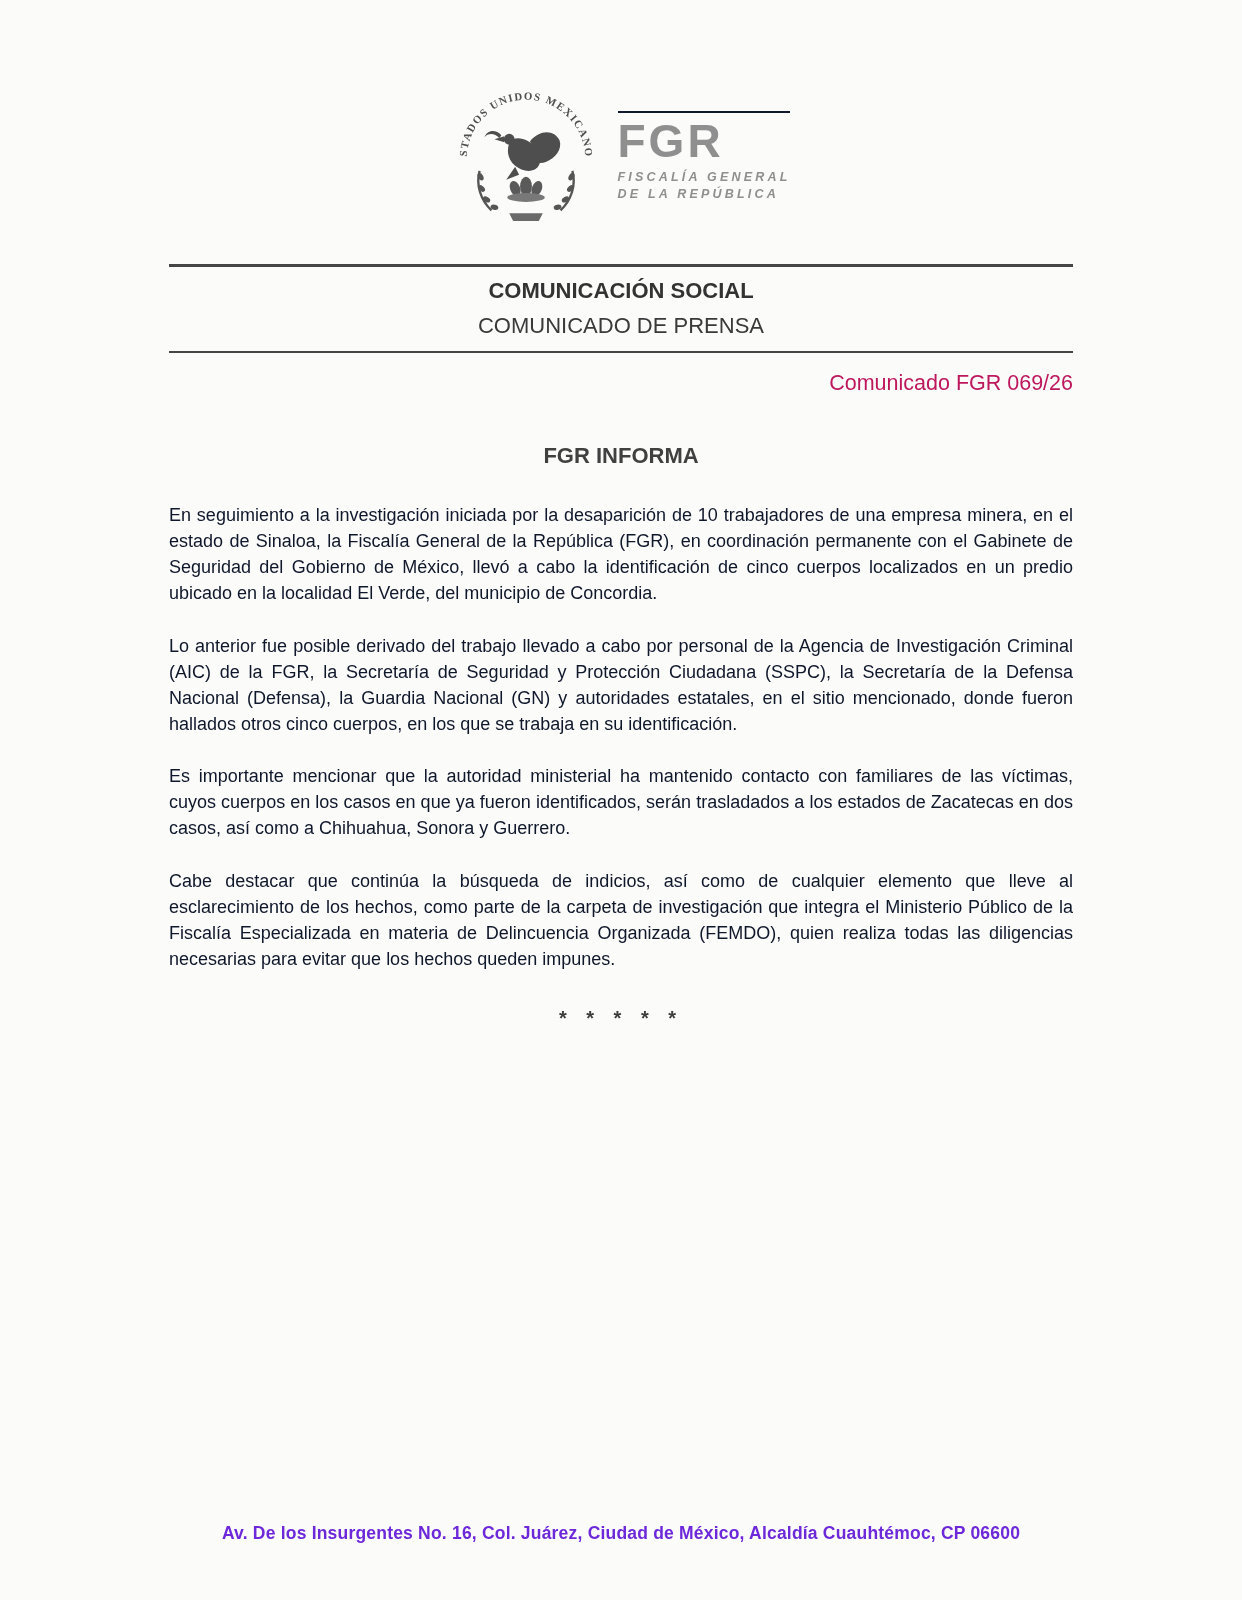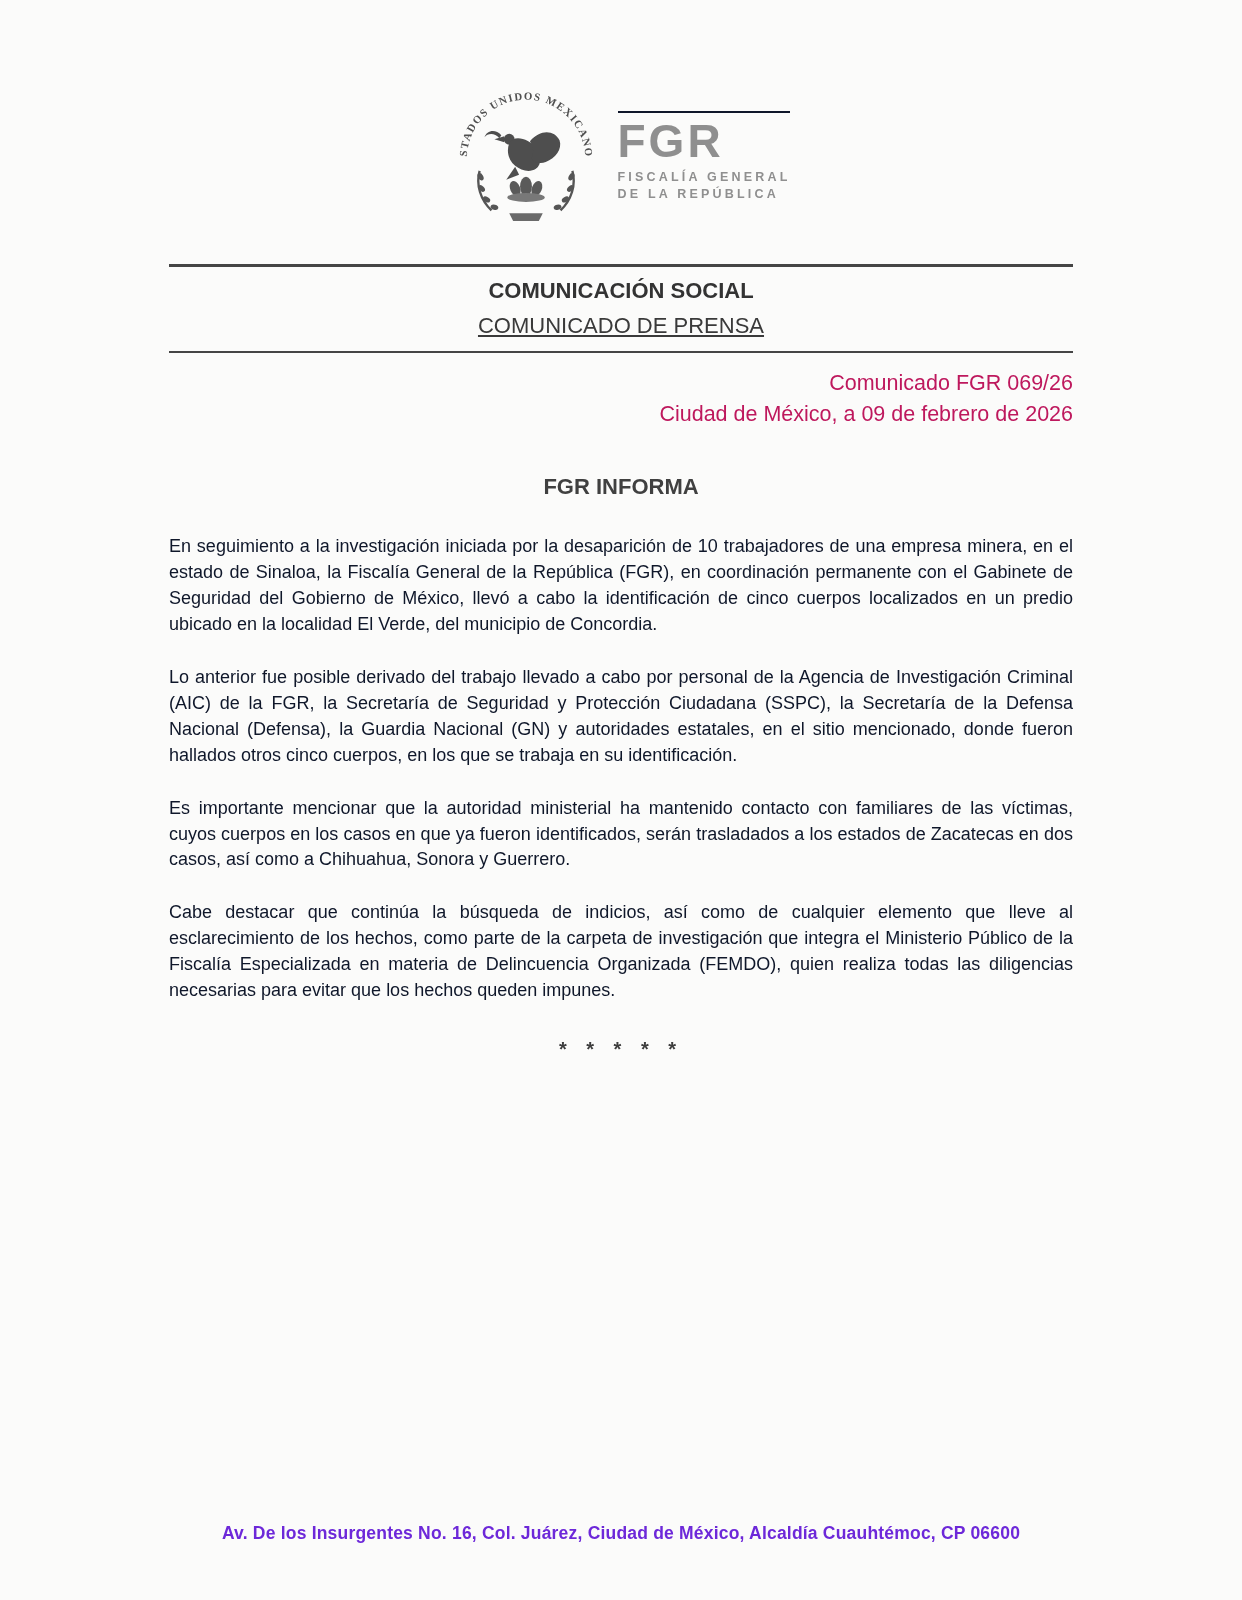--- a/index.html
+++ b/index.html
@@ -38,40 +38,40 @@
     color: #8f8f8f;
     line-height: 1.08;
   }
   .logo-sub {
     font-size: 12.5px;
     font-weight: 700;
     letter-spacing: 3.2px;
     color: #8f8f8f;
     margin-top: 3px;
     white-space: nowrap;
+    font-style: italic;
   }
 
   
   .rule { height: 2.5px; background: #454545; margin: 0 auto; width: 904px; }
   .rule-top { margin-top: 34px; }
   .mast-title {
     text-align: center;
     font-size: 22px;
     font-weight: 700;
     color: #333333;
     margin-top: 11px;
   }
   .mast-sub {
     text-align: center;
     font-size: 22px;
     font-weight: 400;
     color: #3a3a3a;
     margin-top: 9px;
     margin-bottom: 12px;
-    text-decoration: underline;
   }
 
   
   .meta {
     text-align: right;
     font-size: 21.5px;
     line-height: 1.45;
     color: #be185d;
     margin-top: 15px;
   }
@@ -172,21 +172,20 @@
   <div class="rule rule-top"></div>
   <div class="content">
     <div class="mast-title">COMUNICACIÓN SOCIAL</div>
     <div class="mast-sub">COMUNICADO DE PRENSA</div>
   </div>
   <div class="rule"></div>
 
   <div class="content">
     <div class="meta">
       <div>Comunicado FGR 069/26</div>
-      <div>Ciudad de México, a 09 de febrero de 2026</div>
     </div>
 
     <h1 class="doc-heading">FGR INFORMA</h1>
 
     <div class="body-text">
       <p>En seguimiento a la investigación iniciada por la desaparición de 10 trabajadores de una empresa minera, en el estado de Sinaloa, la Fiscalía General de la República (FGR), en coordinación permanente con el Gabinete de Seguridad del Gobierno de México, llevó a cabo la identificación de cinco cuerpos localizados en un predio ubicado en la localidad El Verde, del municipio de Concordia.</p>
       <p>Lo anterior fue posible derivado del trabajo llevado a cabo por personal de la Agencia de Investigación Criminal (AIC) de la FGR, la Secretaría de Seguridad y Protección Ciudadana (SSPC), la Secretaría de la Defensa Nacional (Defensa), la Guardia Nacional (GN) y autoridades estatales, en el sitio mencionado, donde fueron hallados otros cinco cuerpos, en los que se trabaja en su identificación.</p>
       <p>Es importante mencionar que la autoridad ministerial ha mantenido contacto con familiares de las víctimas, cuyos cuerpos en los casos en que ya fueron identificados, serán trasladados a los estados de Zacatecas en dos casos, así como a Chihuahua, Sonora y Guerrero.</p>
       <p>Cabe destacar que continúa la búsqueda de indicios, así como de cualquier elemento que lleve al esclarecimiento de los hechos, como parte de la carpeta de investigación que integra el Ministerio Público de la Fiscalía Especializada en materia de Delincuencia Organizada (FEMDO), quien realiza todas las diligencias necesarias para evitar que los hechos queden impunes.</p>
     </div>

